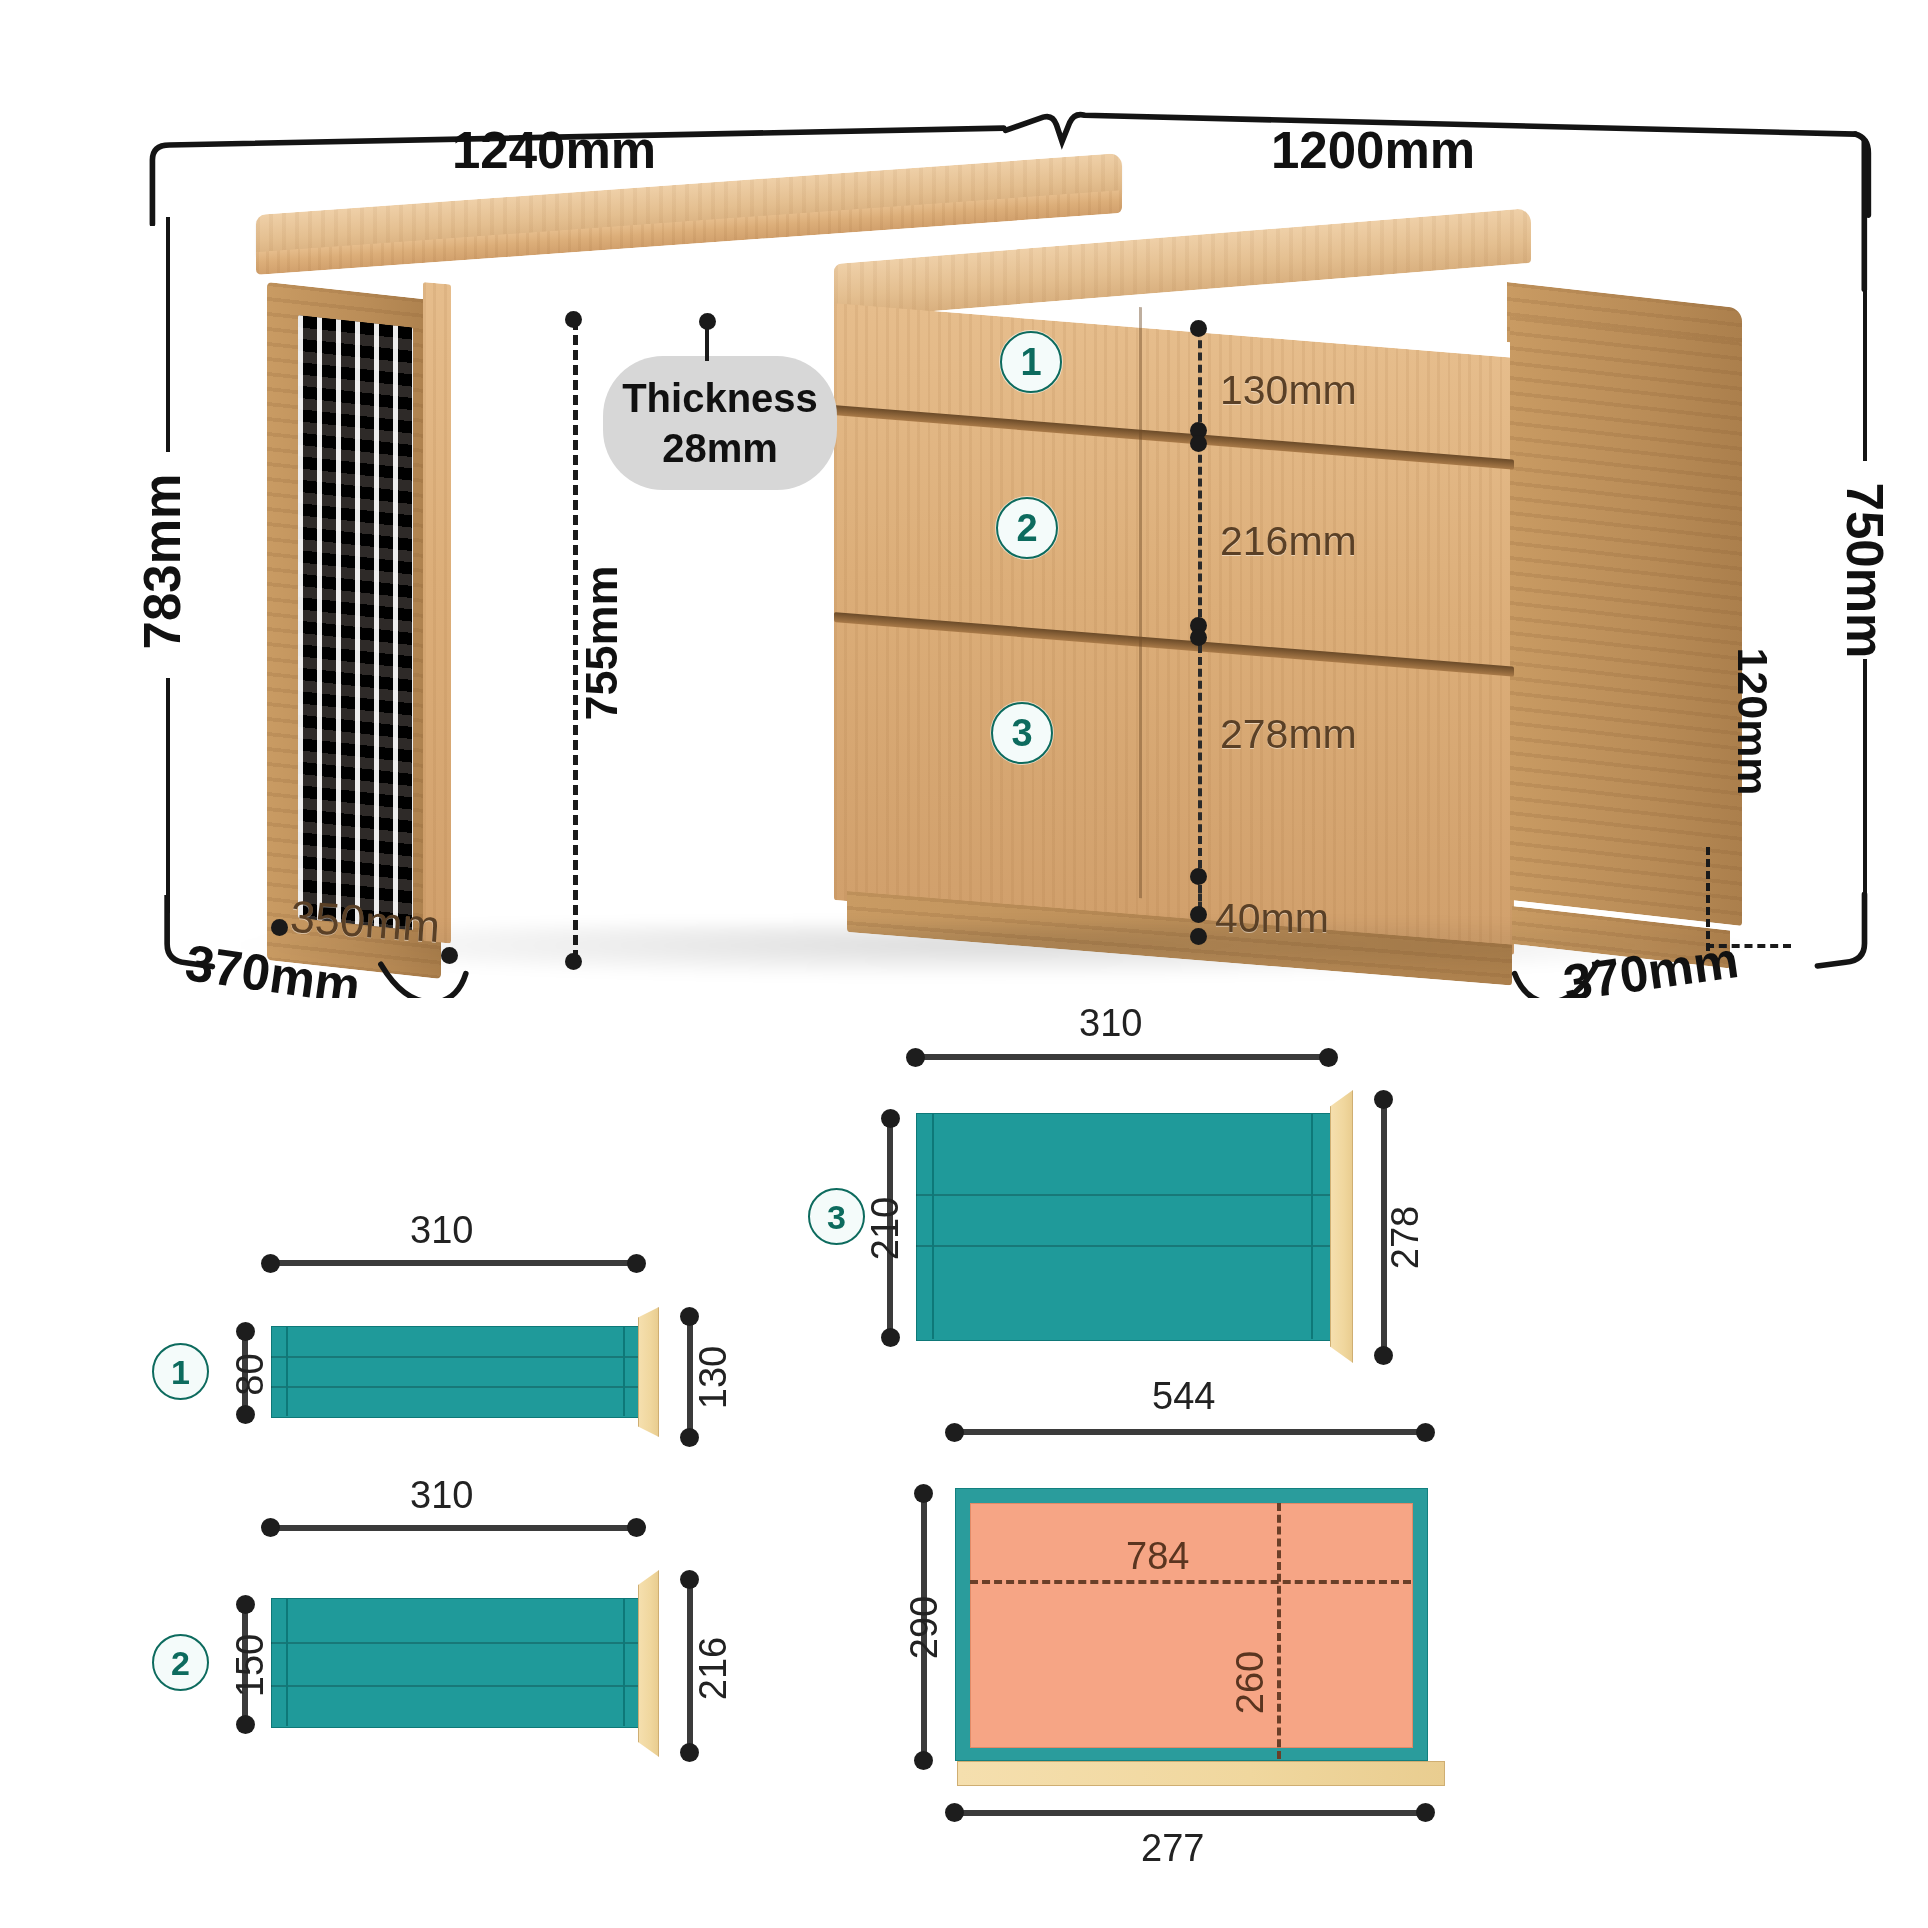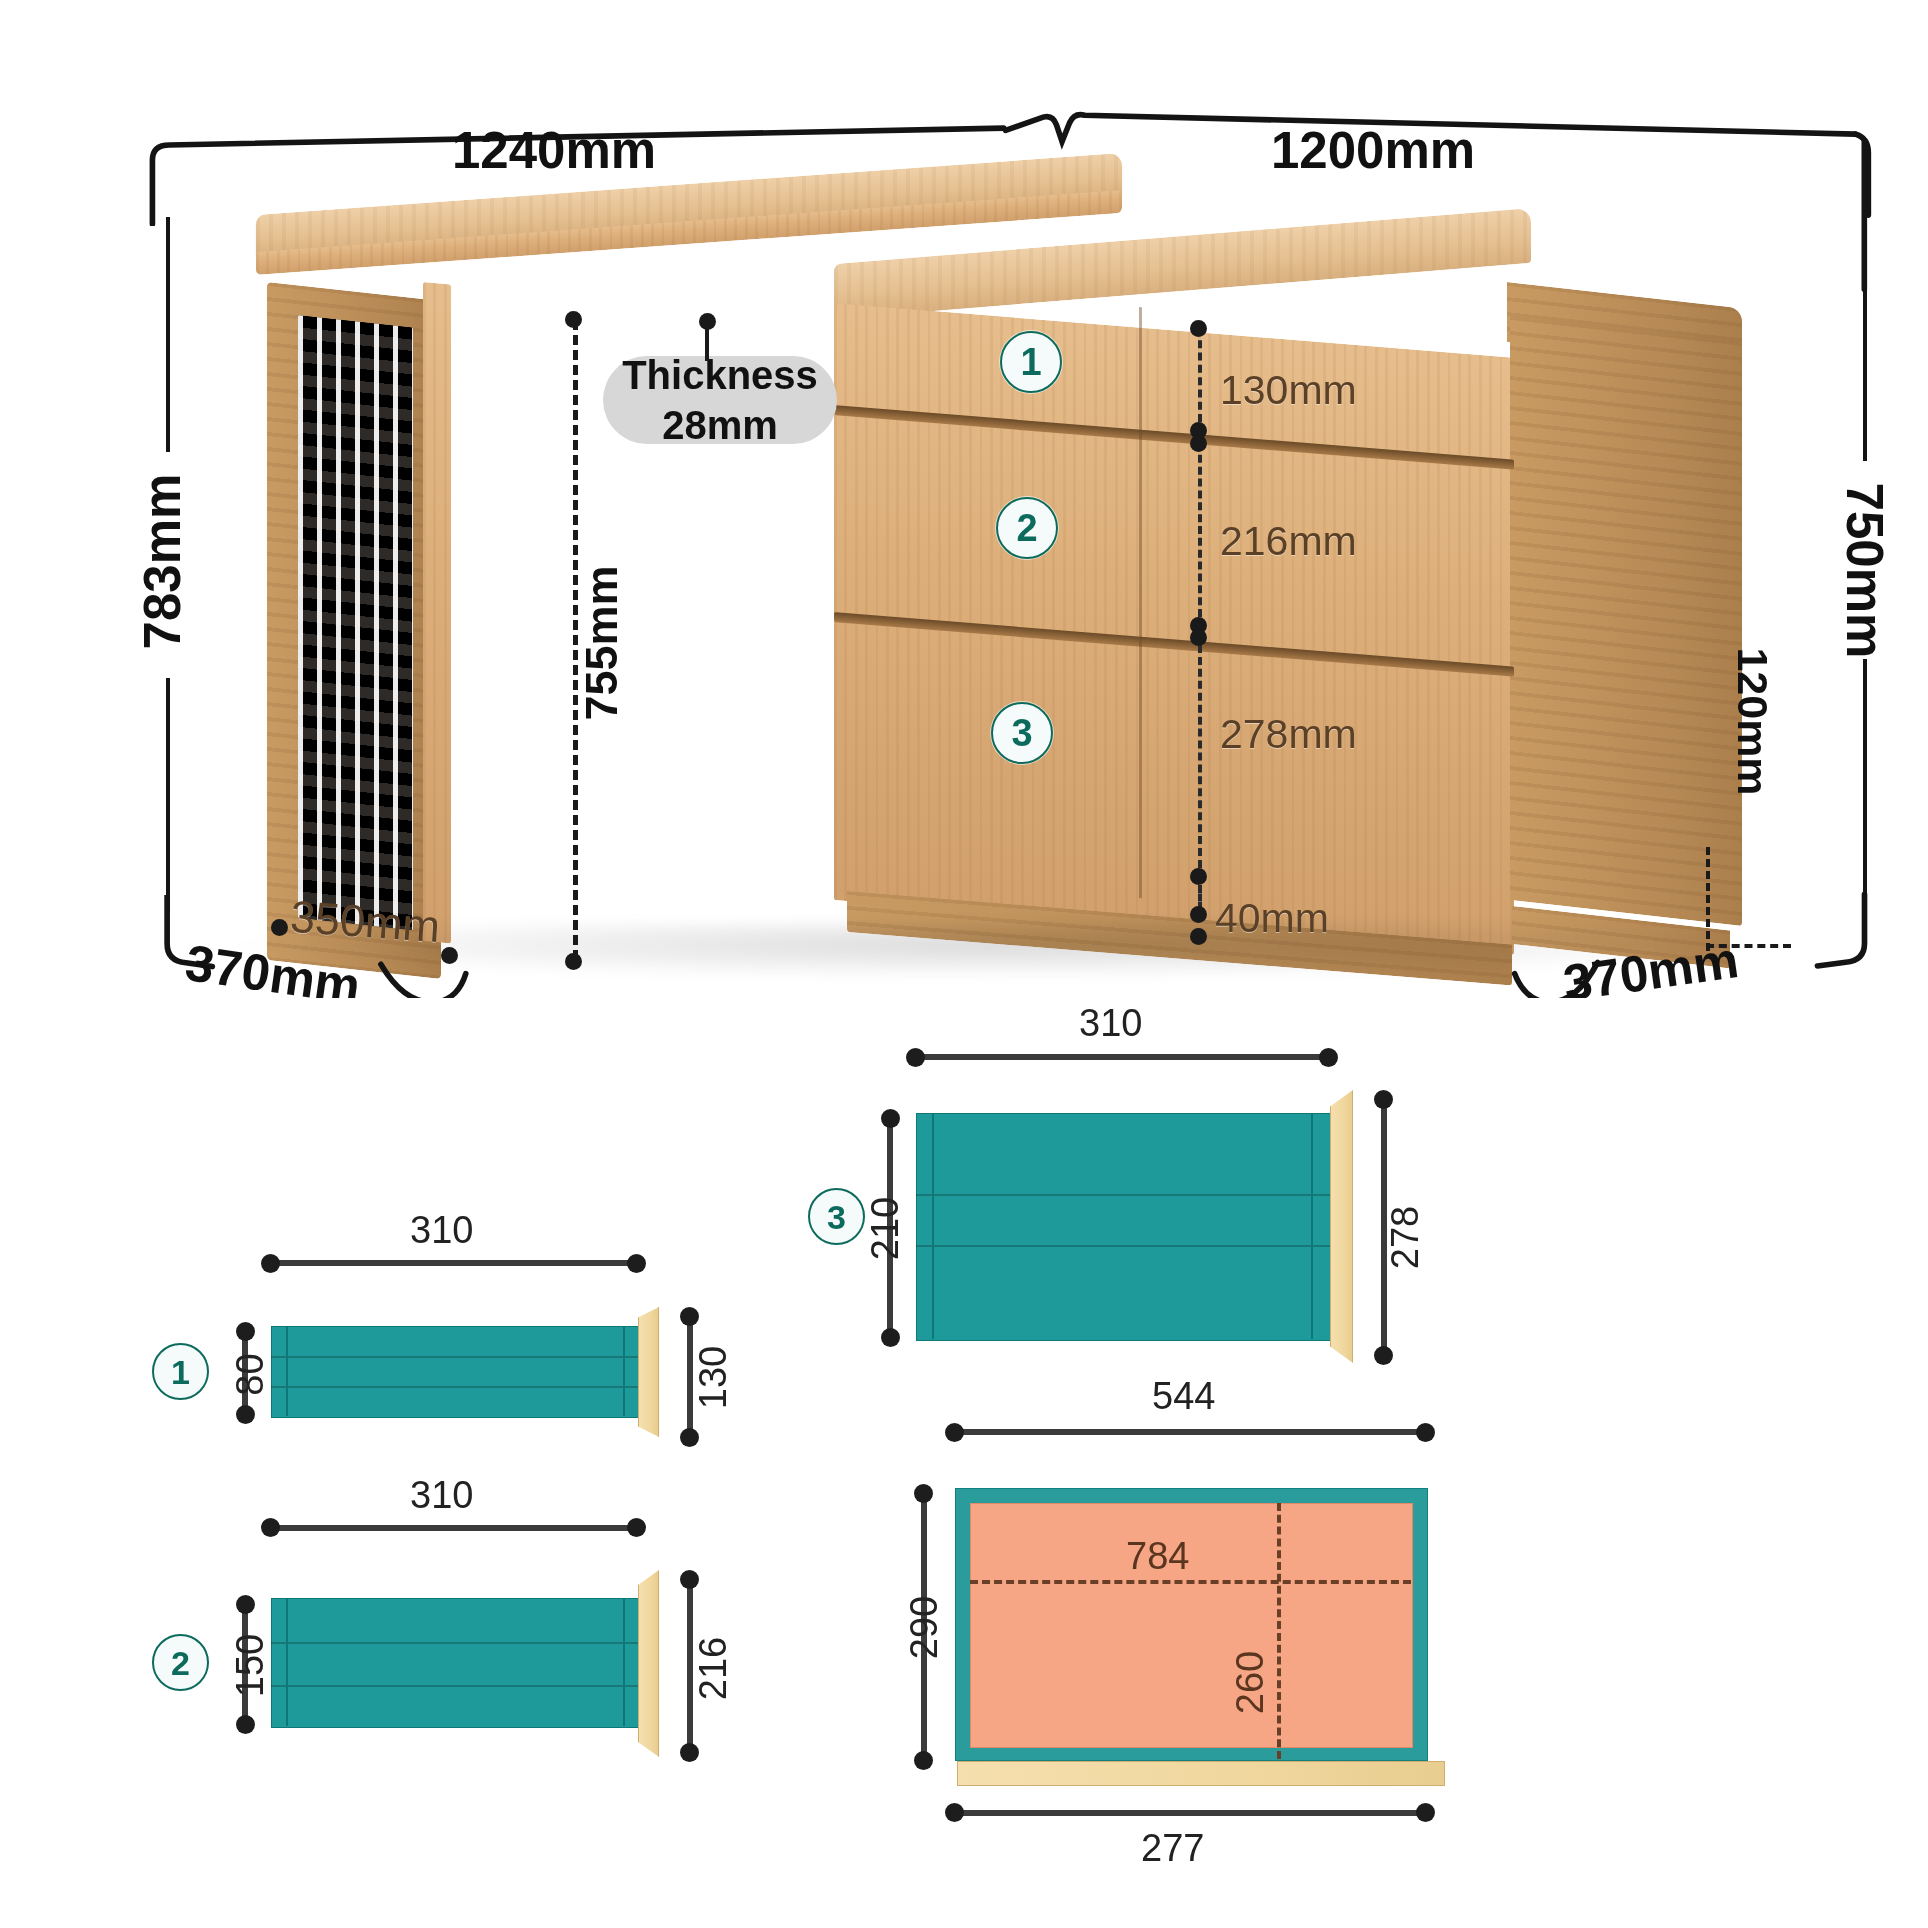--- a/index.html
+++ b/index.html
@@ -185,21 +185,21 @@
     transform-origin: center center;
   }
   .dimtext-rot-right {
     transform: rotate(90deg);
     transform-origin: center center;
   }
 
   
   #thickness-badge {
     left: 603px; top: 356px;
-    width: 234px; height: 88px;
+    width: 234px; height: 134px;
     background: #d7d7d7;
     border-radius: 60px;
     display: flex;
     flex-direction: column;
     align-items: center;
     justify-content: center;
     font-weight: 700;
     font-size: 40px;
     color: #111;
     line-height: 1.25;

